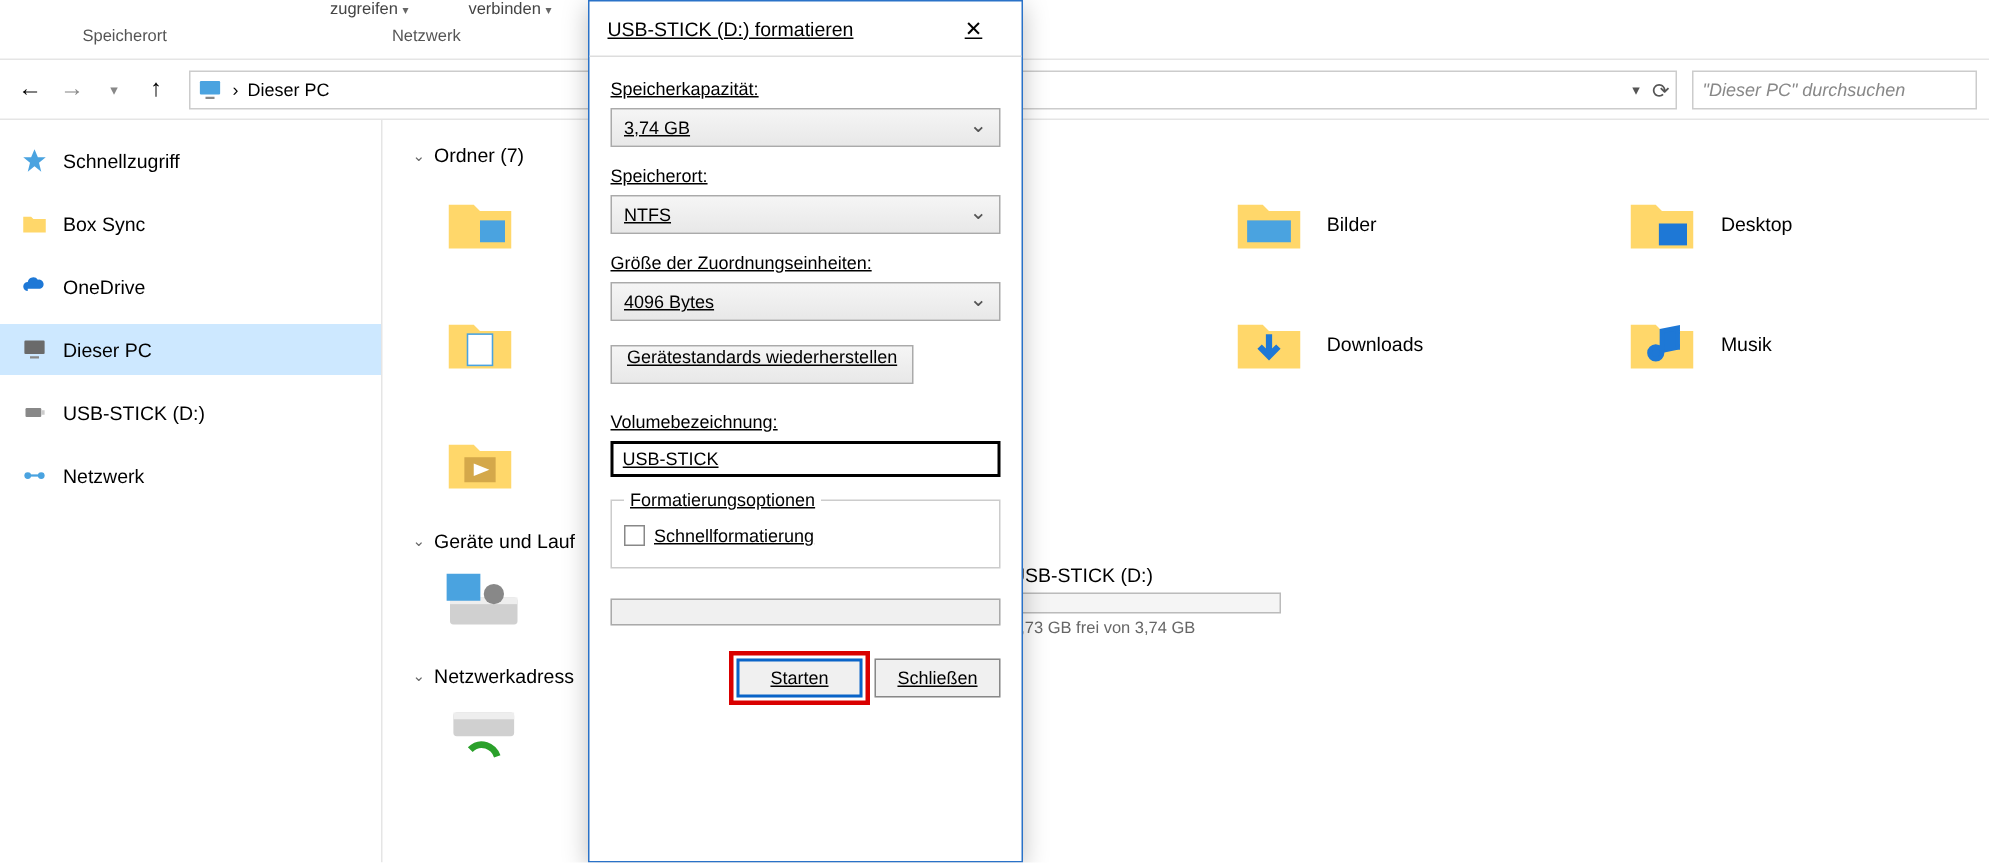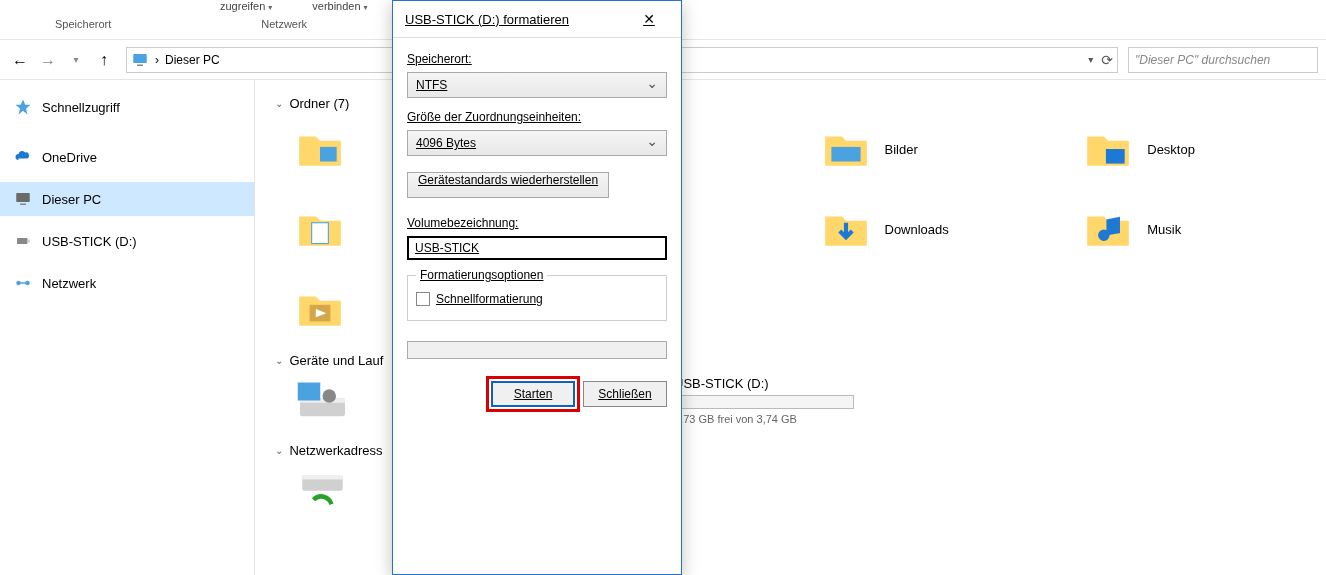--- a/index.html
+++ b/index.html
@@ -109,20 +109,26 @@
 <div class="main">
 
   <div class="sidebar">
     <div class="side-item">
       <svg class="side-icon" viewBox="0 0 24 24">
           <polygon points="12,2 15,9 22,9 16,14 18,22 12,17 6,22 8,14 2,9 9,9" fill="#4aa3e0"></polygon>
         </svg>
       <span>Schnellzugriff</span>
     </div>
     <div class="side-spacer"></div>
+    <div class="side-item">
+      <svg class="side-icon" viewBox="0 0 24 24">
+          <path d="M2 6h7l2 2h11v12H2z" fill="#ffd76a"></path>
+        </svg>
+      <span>Box Sync</span>
+    </div>
     <div class="side-spacer"></div>
     <div class="side-item">
       <svg class="side-icon" viewBox="0 0 24 24">
           <path d="M6 16a4 4 0 010-8 5 5 0 019-2 4 4 0 012 8H6z" fill="#1e78d6"></path>
         </svg>
       <span>OneDrive</span>
     </div>
     <div class="side-spacer"></div>
     <div class="side-item selected">
       <svg class="side-icon" viewBox="0 0 24 24">
@@ -252,20 +258,24 @@
 </div>
 
 <div class="dialog">
   <div class="dlg-title">
     <span>USB-STICK (D:) formatieren</span>
     <div class="dlg-close">
       <span>✕</span>
     </div>
   </div>
   <div class="dlg-body">
+    <span class="dlg-label">Speicherkapazität:</span>
+    <div class="dlg-select">
+        <span>3,74 GB</span>
+      </div>
 
     <span class="dlg-label">Speicherort:</span>
     <div class="dlg-select">
         <span>NTFS</span>
       </div>
 
     <span class="dlg-label">Größe der Zuordnungseinheiten:</span>
     <div class="dlg-select">
         <span>4096 Bytes</span>
       </div>

